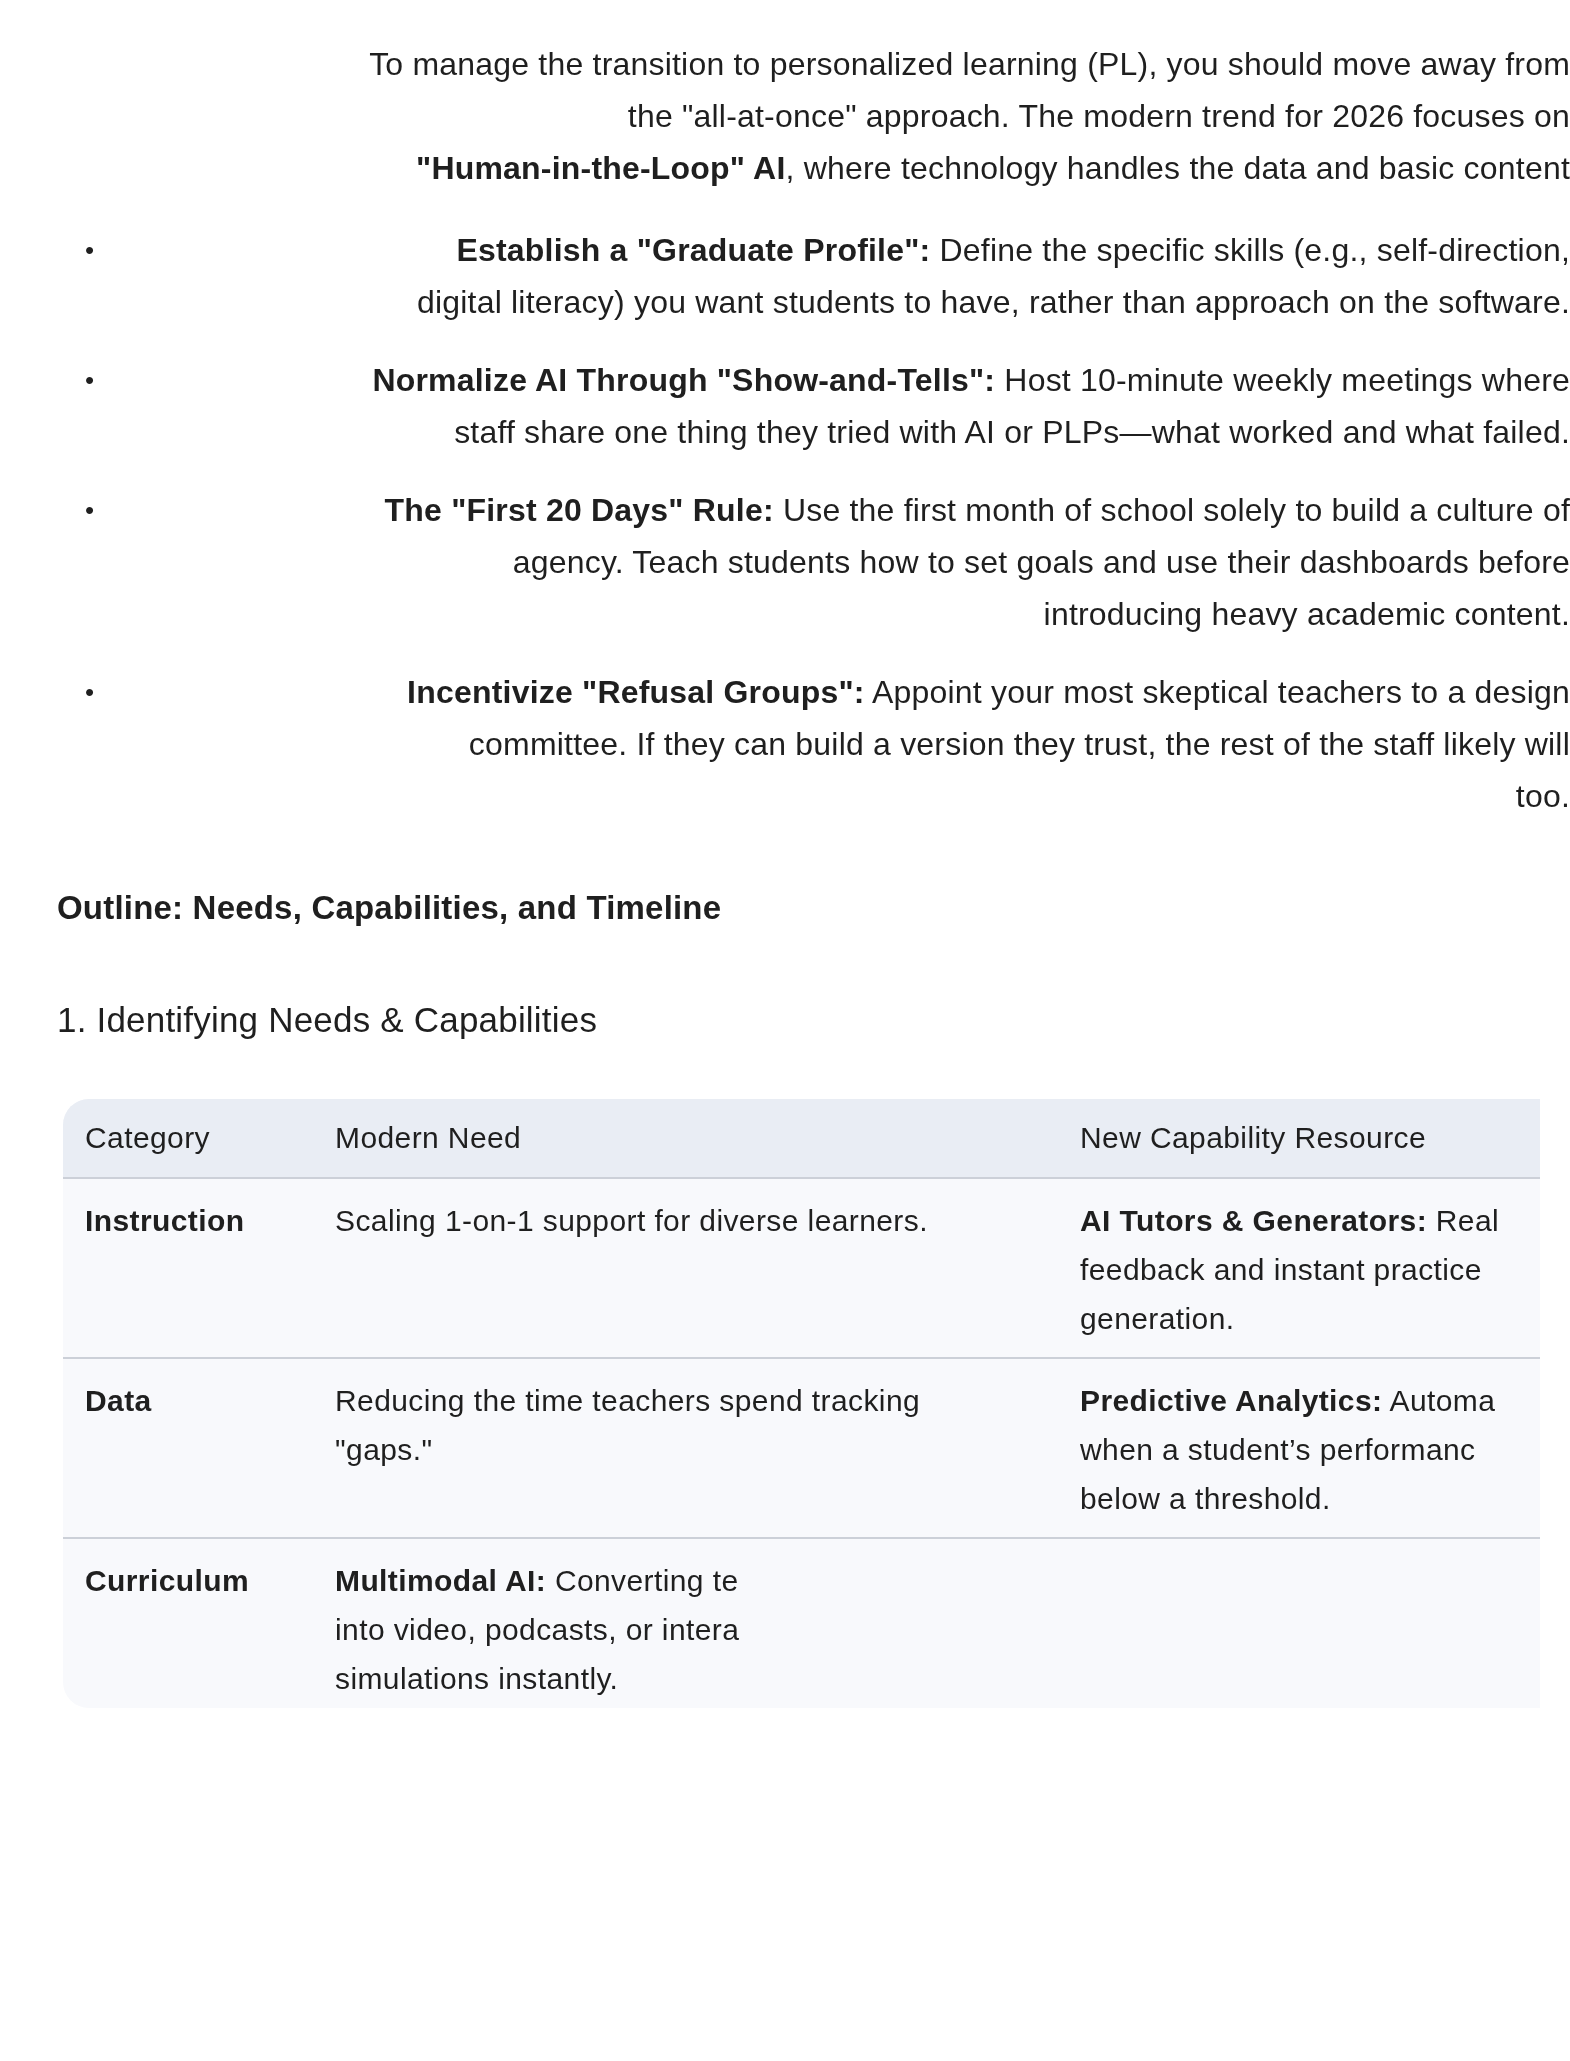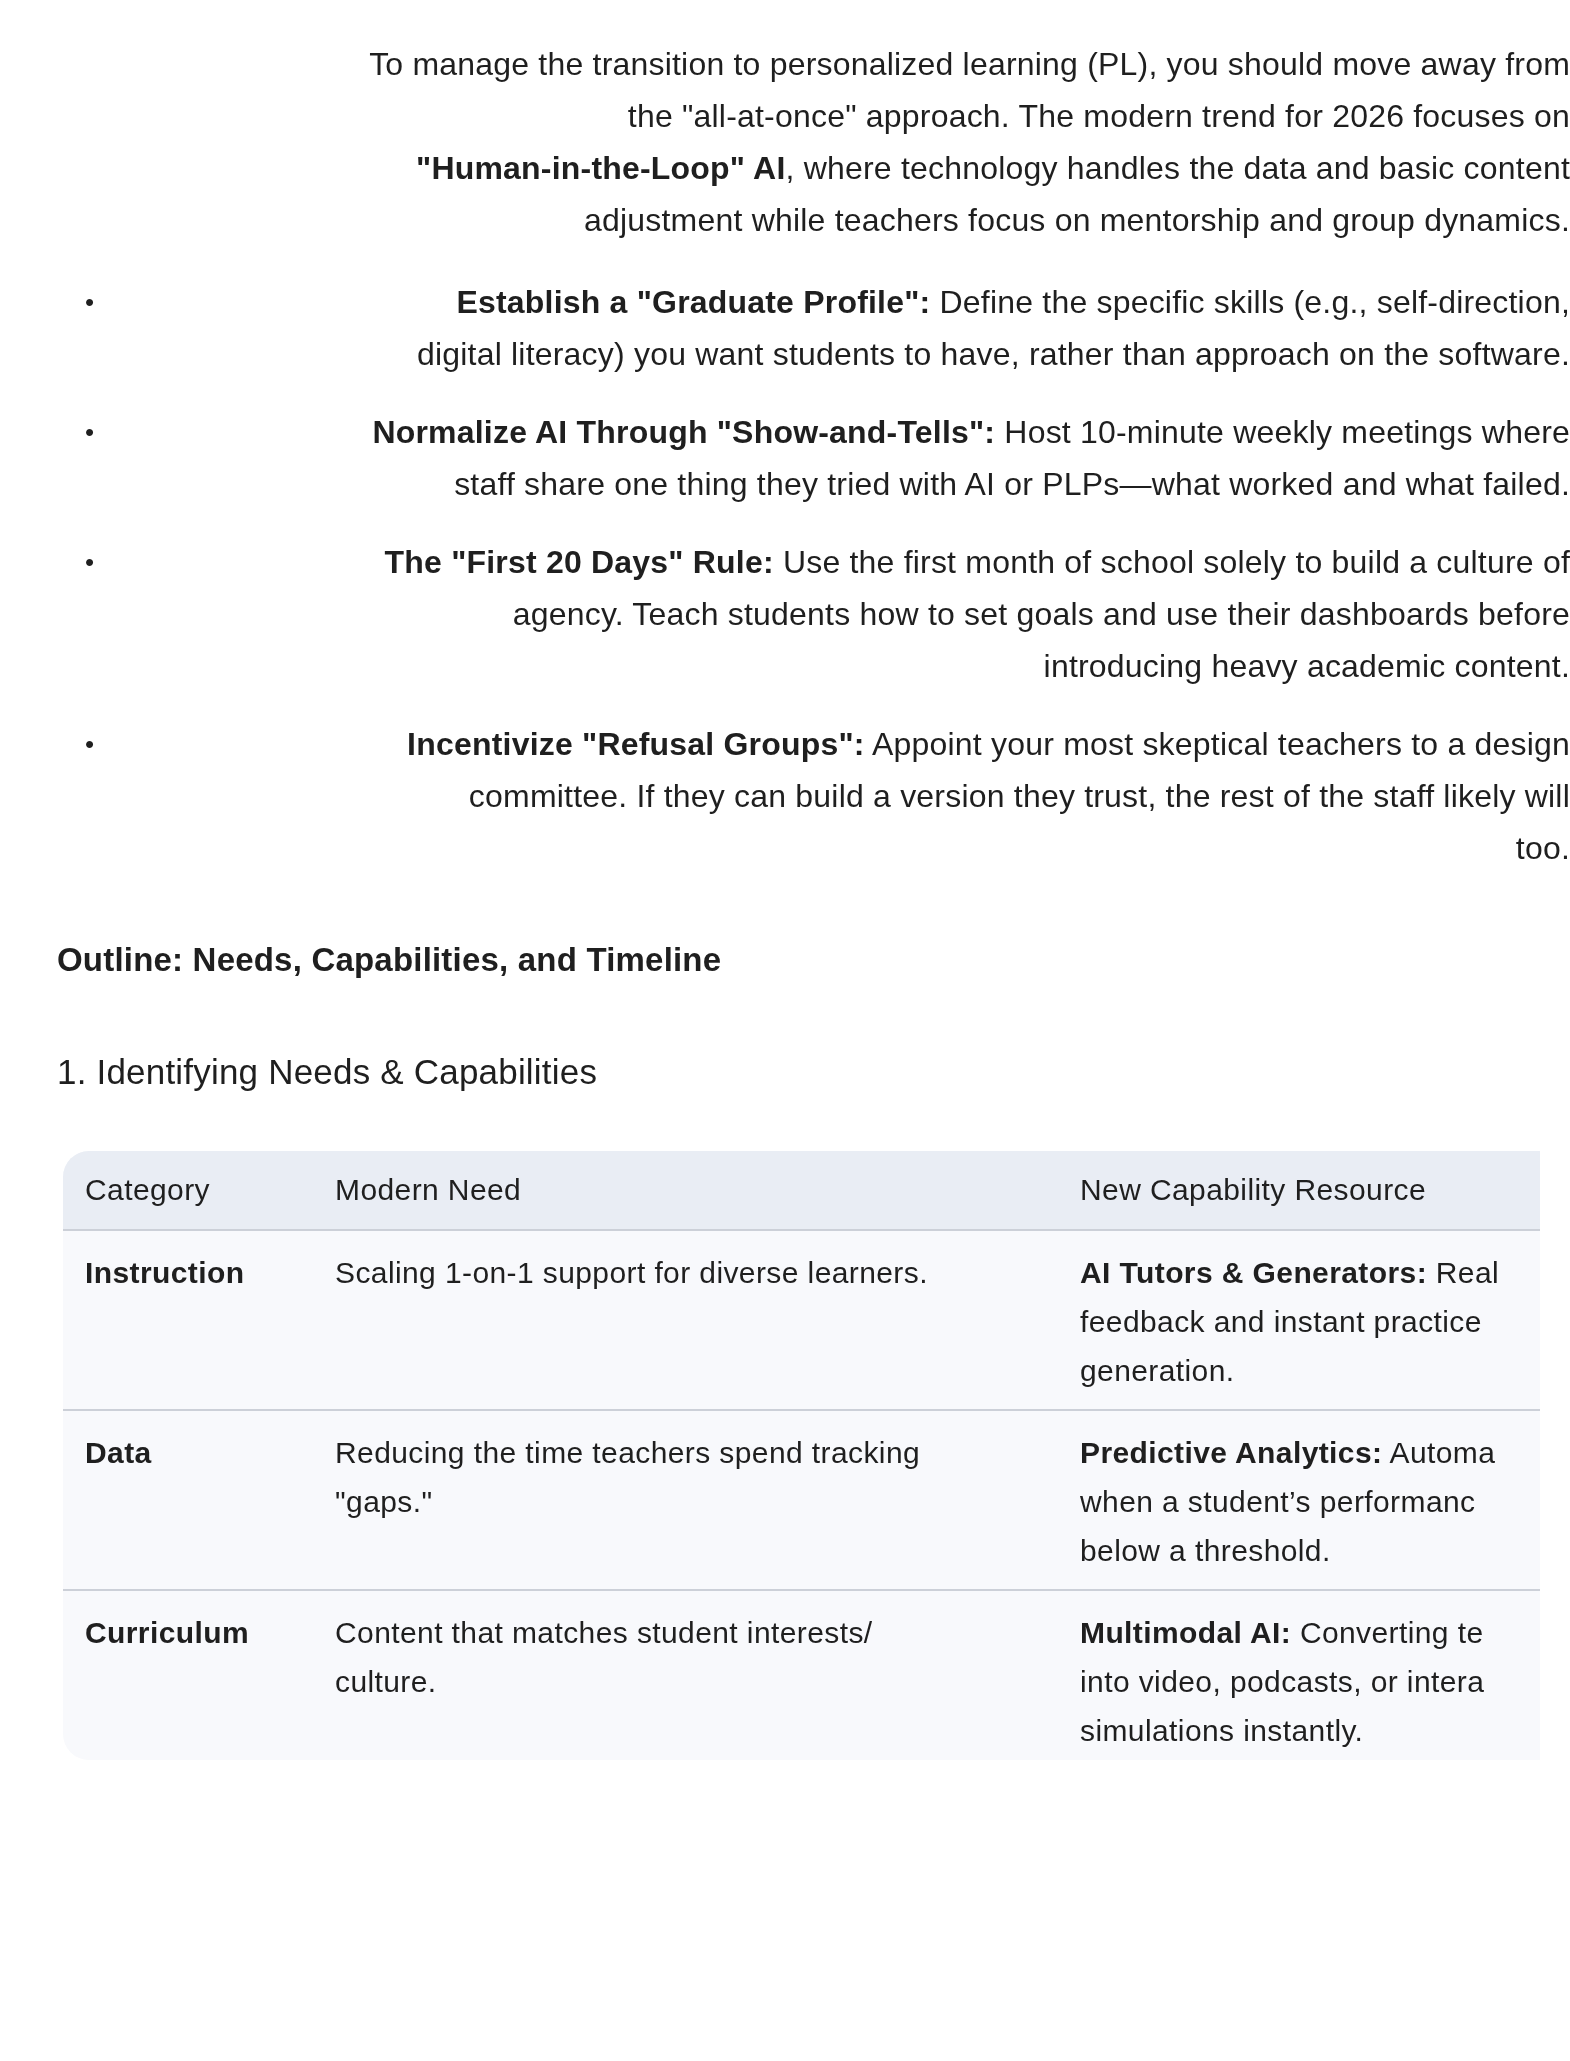--- a/index.html
+++ b/index.html
@@ -48,21 +48,20 @@
 </style>
 </head>
 <body>
 
 <div class="page">
 
   <div class="intro">
       <div class="line"><span>To manage the transition to personalized learning (PL), you should move away from</span></div>
       <div class="line"><span>the "all-at-once" approach. The modern trend for 2026 focuses on</span></div>
       <div class="line"><b>"Human-in-the-Loop" AI</b><span>, where technology handles the data and basic content</span></div>
-      <div class="line"><span>adjustment while teachers focus on mentorship and group dynamics.</span></div>
     </div>
 
 
   <ul class="bullets">
       <li>
         <span class="dot">•</span>
         <div class="line"><b>Establish a "Graduate Profile":</b><span> Define the specific skills (e.g., self-direction,</span></div>
         <div class="line"><span>digital literacy) you want students to have, rather than approach on the software.</span></div>
       </li>
       <li>
@@ -113,24 +112,20 @@
             <div class="tline">"gaps."</div>
           </div>
           <div class="t-cell c3">
             <div class="tline"><b>Predictive Analytics:</b> Automa</div>
             <div class="tline">when a student’s performanc</div>
             <div class="tline">below a threshold.</div>
           </div>
         </div>
         <div class="t-row">
           <div class="t-cell c1">Curriculum</div>
-          <div class="t-cell c2">
-            <div class="tline">Content that matches student interests/</div>
-            <div class="tline">culture.</div>
-          </div>
           <div class="t-cell c3">
             <div class="tline"><b>Multimodal AI:</b> Converting te</div>
             <div class="tline">into video, podcasts, or intera</div>
             <div class="tline">simulations instantly.</div>
           </div>
         </div>
       </div>
   </div>
 
 </div>

